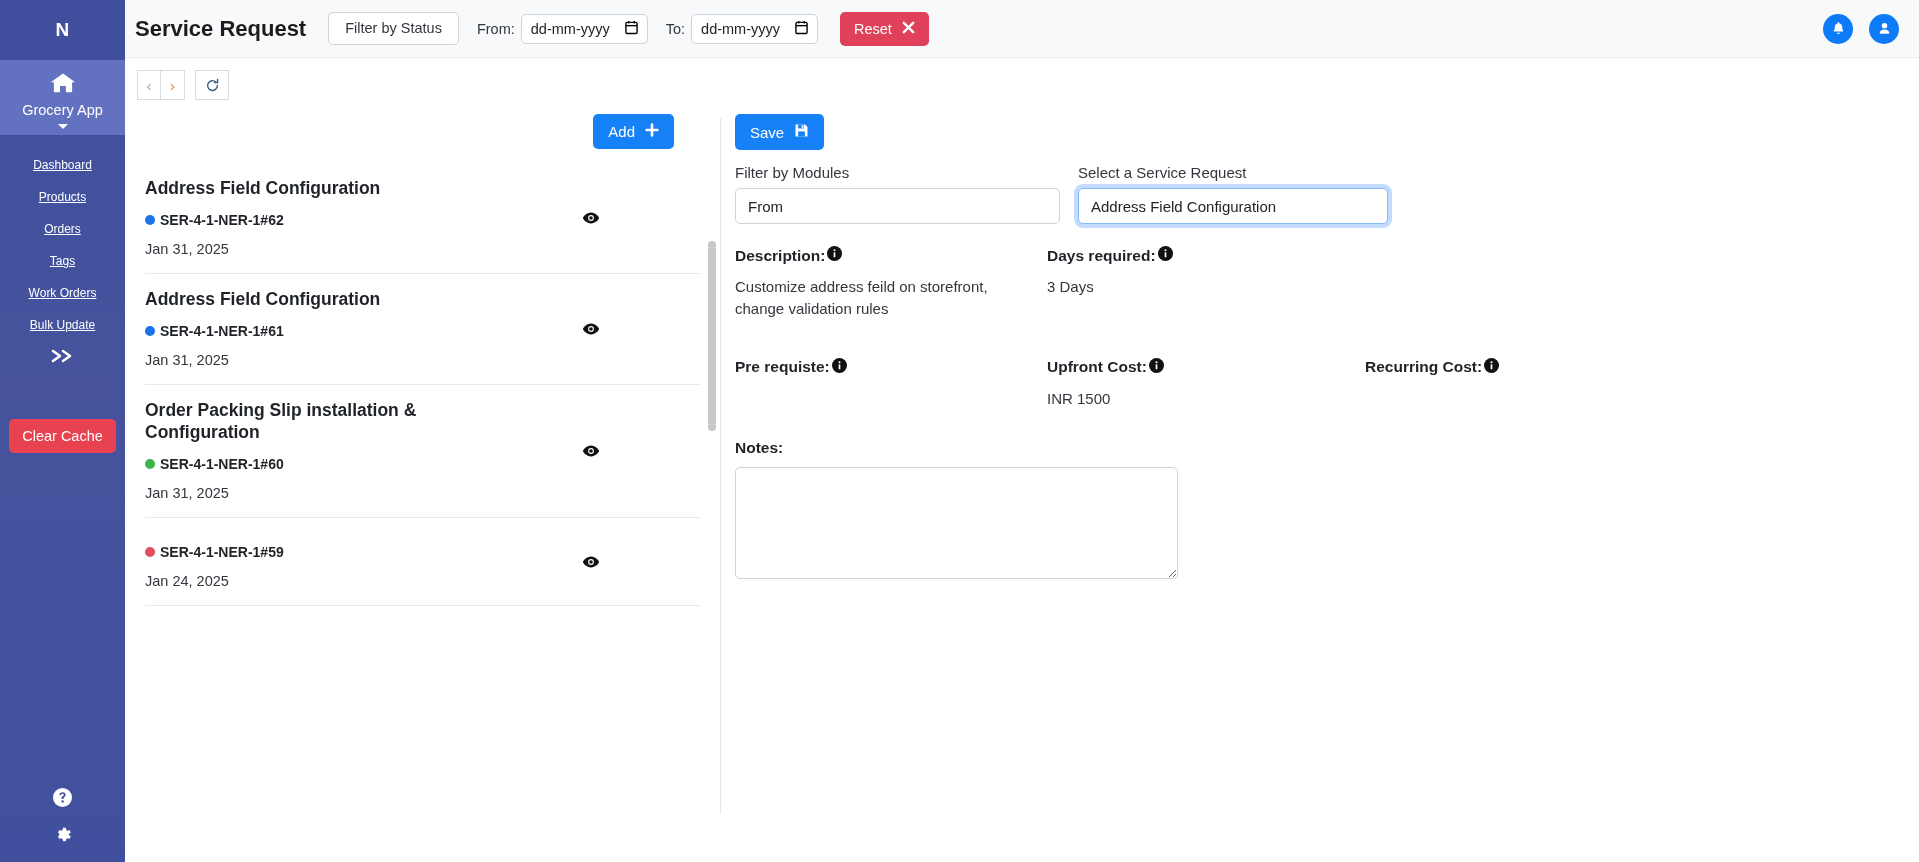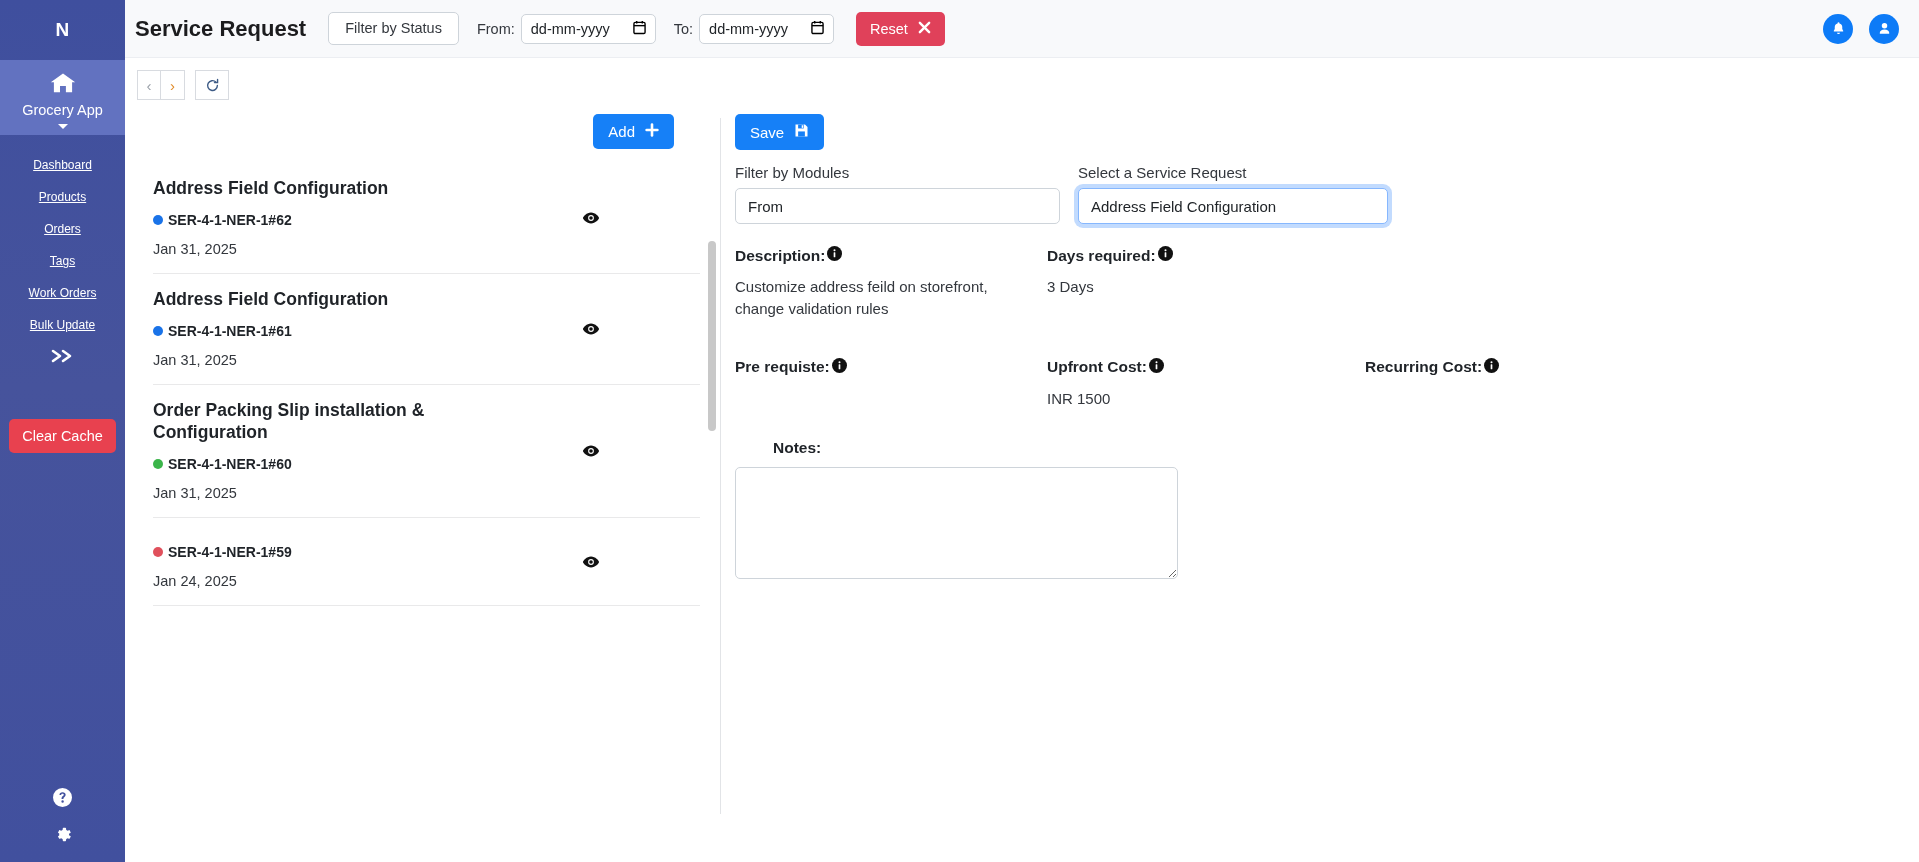--- a/index.html
+++ b/index.html
@@ -67,21 +67,21 @@
   .status-filter {
     background: #fff; border: 1px solid #ced4da; border-radius: 5px;
     padding: 8px 16px; font-size: 14.5px; color: #33373d; cursor: pointer;
     font-family: inherit; line-height: 1.1;
   }
   .date-wrap { display: flex; align-items: center; margin-left: 18px; }
   .date-lbl { font-size: 14.5px; color: #33373d; margin-right: 6px; }
   .date-box {
     background: #fff; border: 1px solid #ced4da; border-radius: 5px;
     padding: 5px 9px; font-size: 14.5px; color: #212529;
-    display: flex; align-items: center; gap: 23px; cursor: pointer; min-width: 120px;
+    display: flex; align-items: center; gap: 15px; cursor: pointer; min-width: 120px;
   }
   .cal-ico { flex: 0 0 auto; }
   .reset-btn {
     margin-left: 22px; background: #e0415a; color: #fff;
     border: 0; border-radius: 5px; padding: 9px 14px;
     font-size: 14.5px; cursor: pointer; font-family: inherit;
     display: flex; align-items: flex-end; gap: 10px;
   }
   .topbar-right { margin-left: auto; display: flex; align-items: center; gap: 16px; }
   .round-ico {
@@ -100,21 +100,21 @@
   .pg-btn + .pg-btn { border-left: 0; }
   .pg-btn.active { color: #e08c2a; }
   .pg-refresh {
     width: 34px; height: 30px; background: #fff; border: 1px solid #d8dbe0;
     display: flex; align-items: center; justify-content: center; cursor: pointer;
   }
 
   
   .content { display: flex; height: calc(862px - 58px - 42px); position: relative; }
 
-  .left-pane { width: 595px; position: relative; padding-left: 28px; }
+  .left-pane { width: 595px; position: relative; padding-left: 20px; }
   .add-row { display: flex; justify-content: flex-end; padding-right: 46px; padding-top: 14px; }
   .btn-blue {
     background: #1680f7; color: #fff; border: 0; border-radius: 5px;
     font-size: 15px; padding: 9px 15px; cursor: pointer; font-family: inherit;
     display: inline-flex; align-items: center; gap: 10px;
   }
 
   .req-list { margin-top: 14px; padding-right: 20px; position: relative; }
   .req-item { border-bottom: 1px solid #e9e9ea; padding: 14px 0 16px; position: relative; }
   .req-item:last-child { border-bottom: 0; }
@@ -158,21 +158,21 @@
   .info-cell-a { width: 312px; }
   .info-cell-b { width: 318px; }
   .info-cell-c { flex: 1; }
   .info-head {
     font-size: 15.5px; font-weight: bold; color: #1f2328;
     display: flex; align-items: center; gap: 2px;
   }
   .info-val { font-size: 15px; color: #33373d; margin-top: 11px; line-height: 1.45; max-width: 260px; }
 
   .notes-block { margin-top: 30px; }
-  .notes-label { font-size: 15.5px; font-weight: bold; color: #1f2328; margin-left: 38px; }
+  .notes-label { font-size: 15.5px; font-weight: bold; color: #1f2328; }
   .notes-area {
     margin-top: 10px; width: 443px; height: 112px;
     border: 1px solid #ced4da; border-radius: 5px; background: #fff;
     resize: both; font-family: inherit; font-size: 15px; padding: 8px;
     display: block;
   }
 </style>
 </head>
 <body>
 

